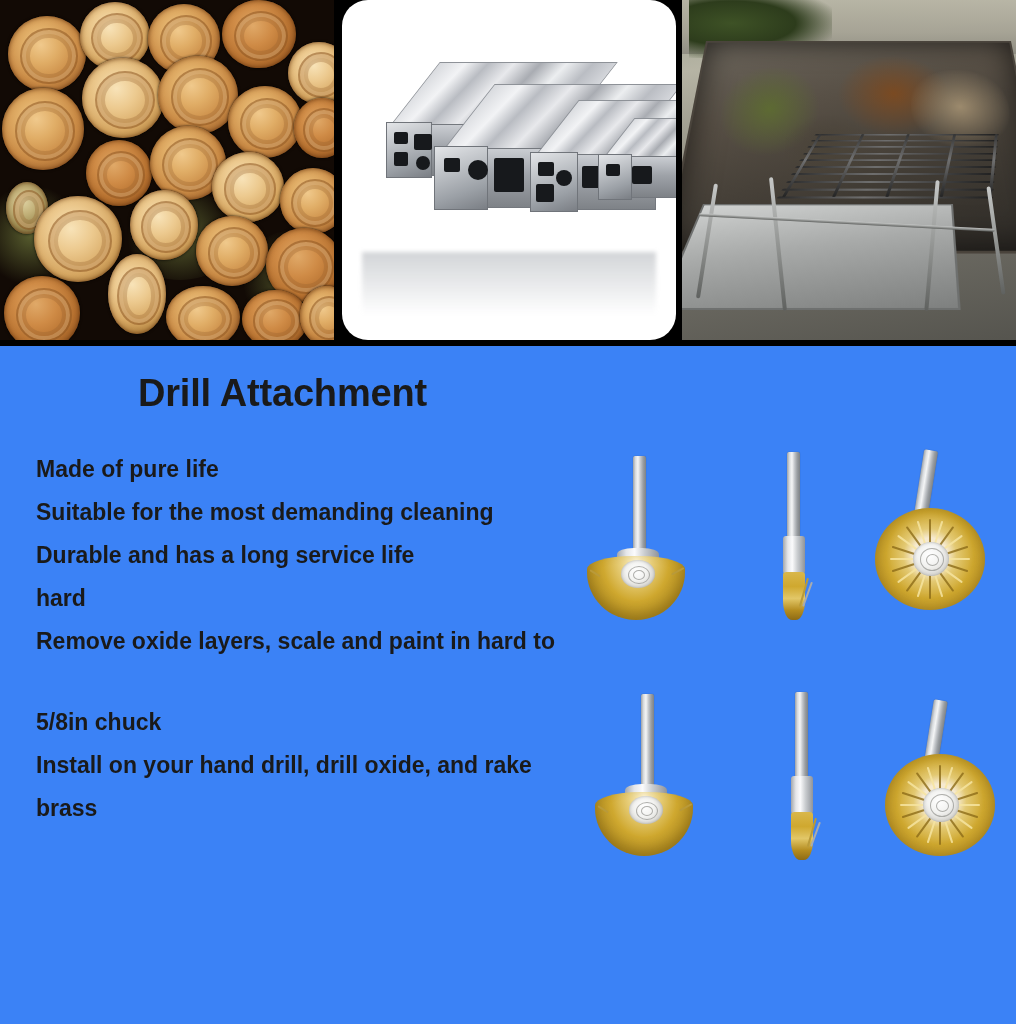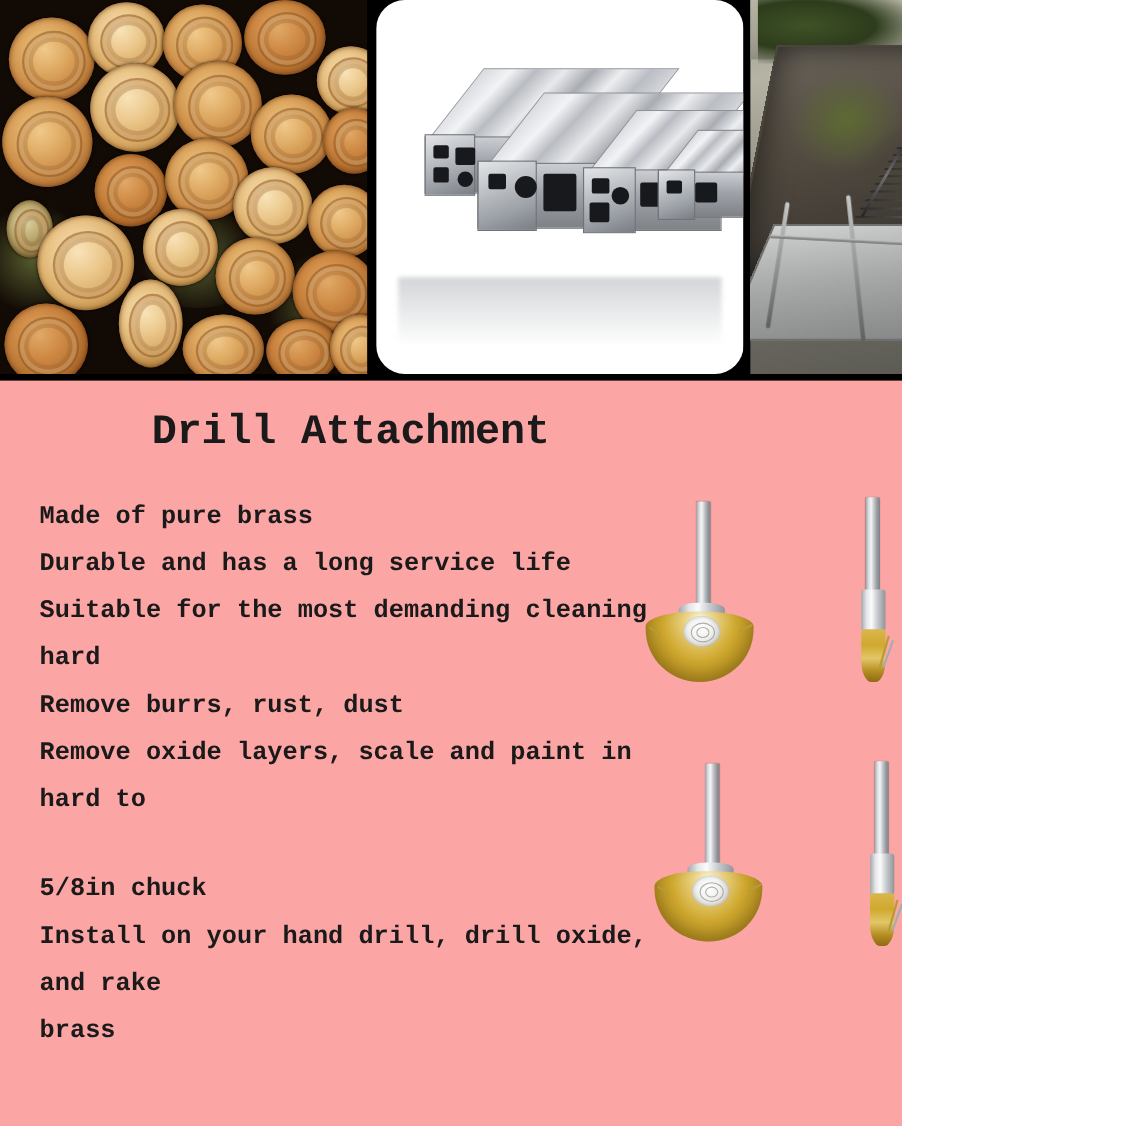--- a/index.html
+++ b/index.html
@@ -3,25 +3,25 @@
 <meta charset="utf-8">
 <title>Drill Attachment Product Listing</title>
 <style>
   html, body {
     margin: 0;
     padding: 0;
     background: #ffffff;
   }
   #page {
     position: relative;
-    width: 820px;
+    width: 1016px;
     height: 1024px;
-    background: #fca5a5;
+    background: #3b82f6;
     overflow: hidden;
-    font-family: Liberation Mono, monospace;
+    font-family: Liberation Sans, sans-serif;
   }
 
   
   .photo-strip {
     position: absolute;
     left: 0;
     top: 0;
     width: 1024px;
     height: 340px;
     background: #000000;
@@ -472,25 +472,24 @@
         <div class="leg" style="left:2%;  top:28%; width:92%; height:3px; transform:rotate(3deg);"></div>
       </div>
     </div>
   </div>
 
   <div class="strip-underline"></div>
 
   <div class="title">Drill Attachment</div>
 
   <div class="bullets">
-    <div class="bullet-line">Made of pure brass</div>
+    <div class="bullet-line">Made of pure life</div>
+    <div class="bullet-line">Suitable for the most demanding cleaning</div>
     <div class="bullet-line">Durable and has a long service life</div>
-    <div class="bullet-line">Suitable for the most demanding cleaning</div>
     <div class="bullet-line">hard</div>
-    <div class="bullet-line">Remove burrs, rust, dust</div>
     <div class="bullet-line">Remove oxide layers, scale and paint in hard to</div>
     <div class="bullet-gap"></div>
     <div class="bullet-line">5/8in chuck</div>
     <div class="bullet-line">Install on your hand drill, drill oxide, and rake</div>
     <div class="bullet-line">brass</div>
   </div>
 
   <div class="brush-area">
 
     <div class="brush" style="left:10px; top:10px;" title="Brass cup wire brush with steel shank">

